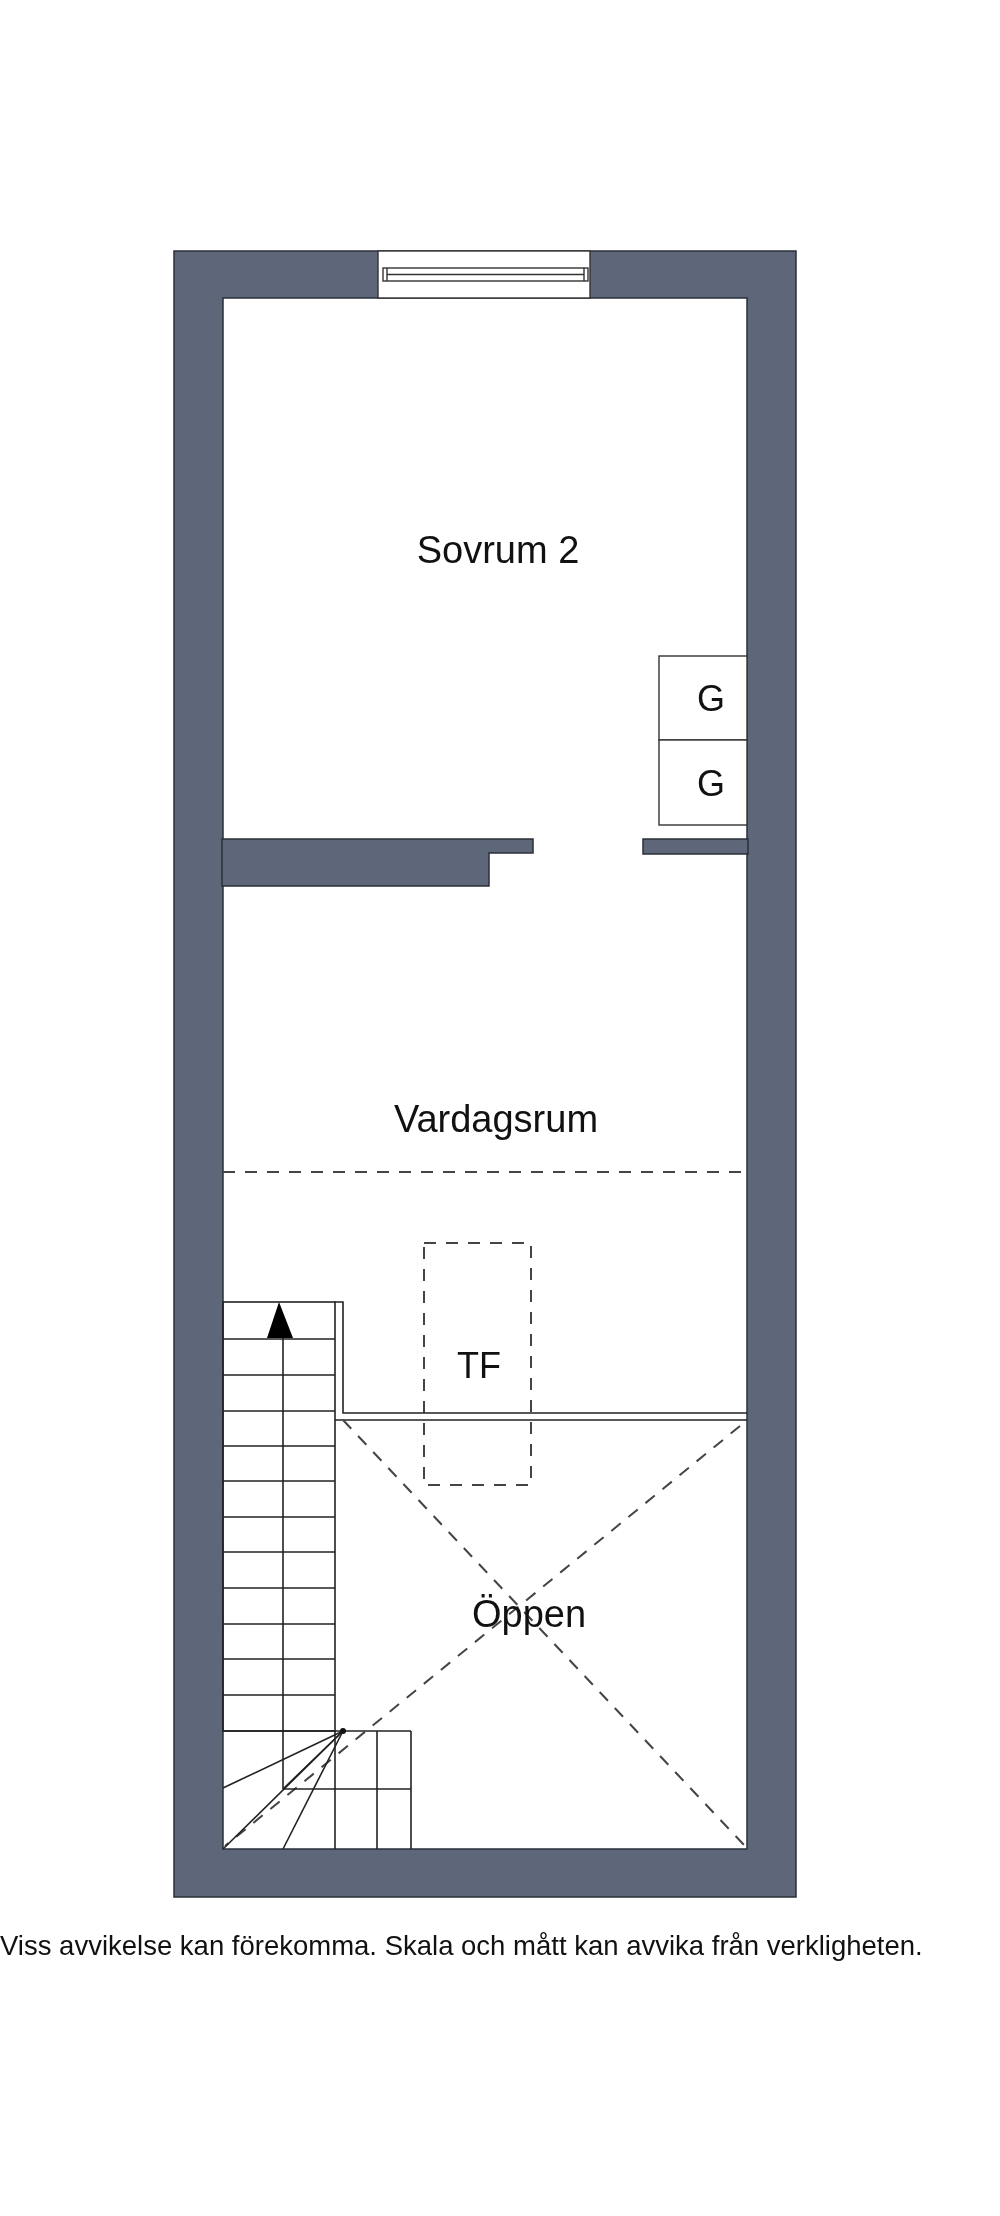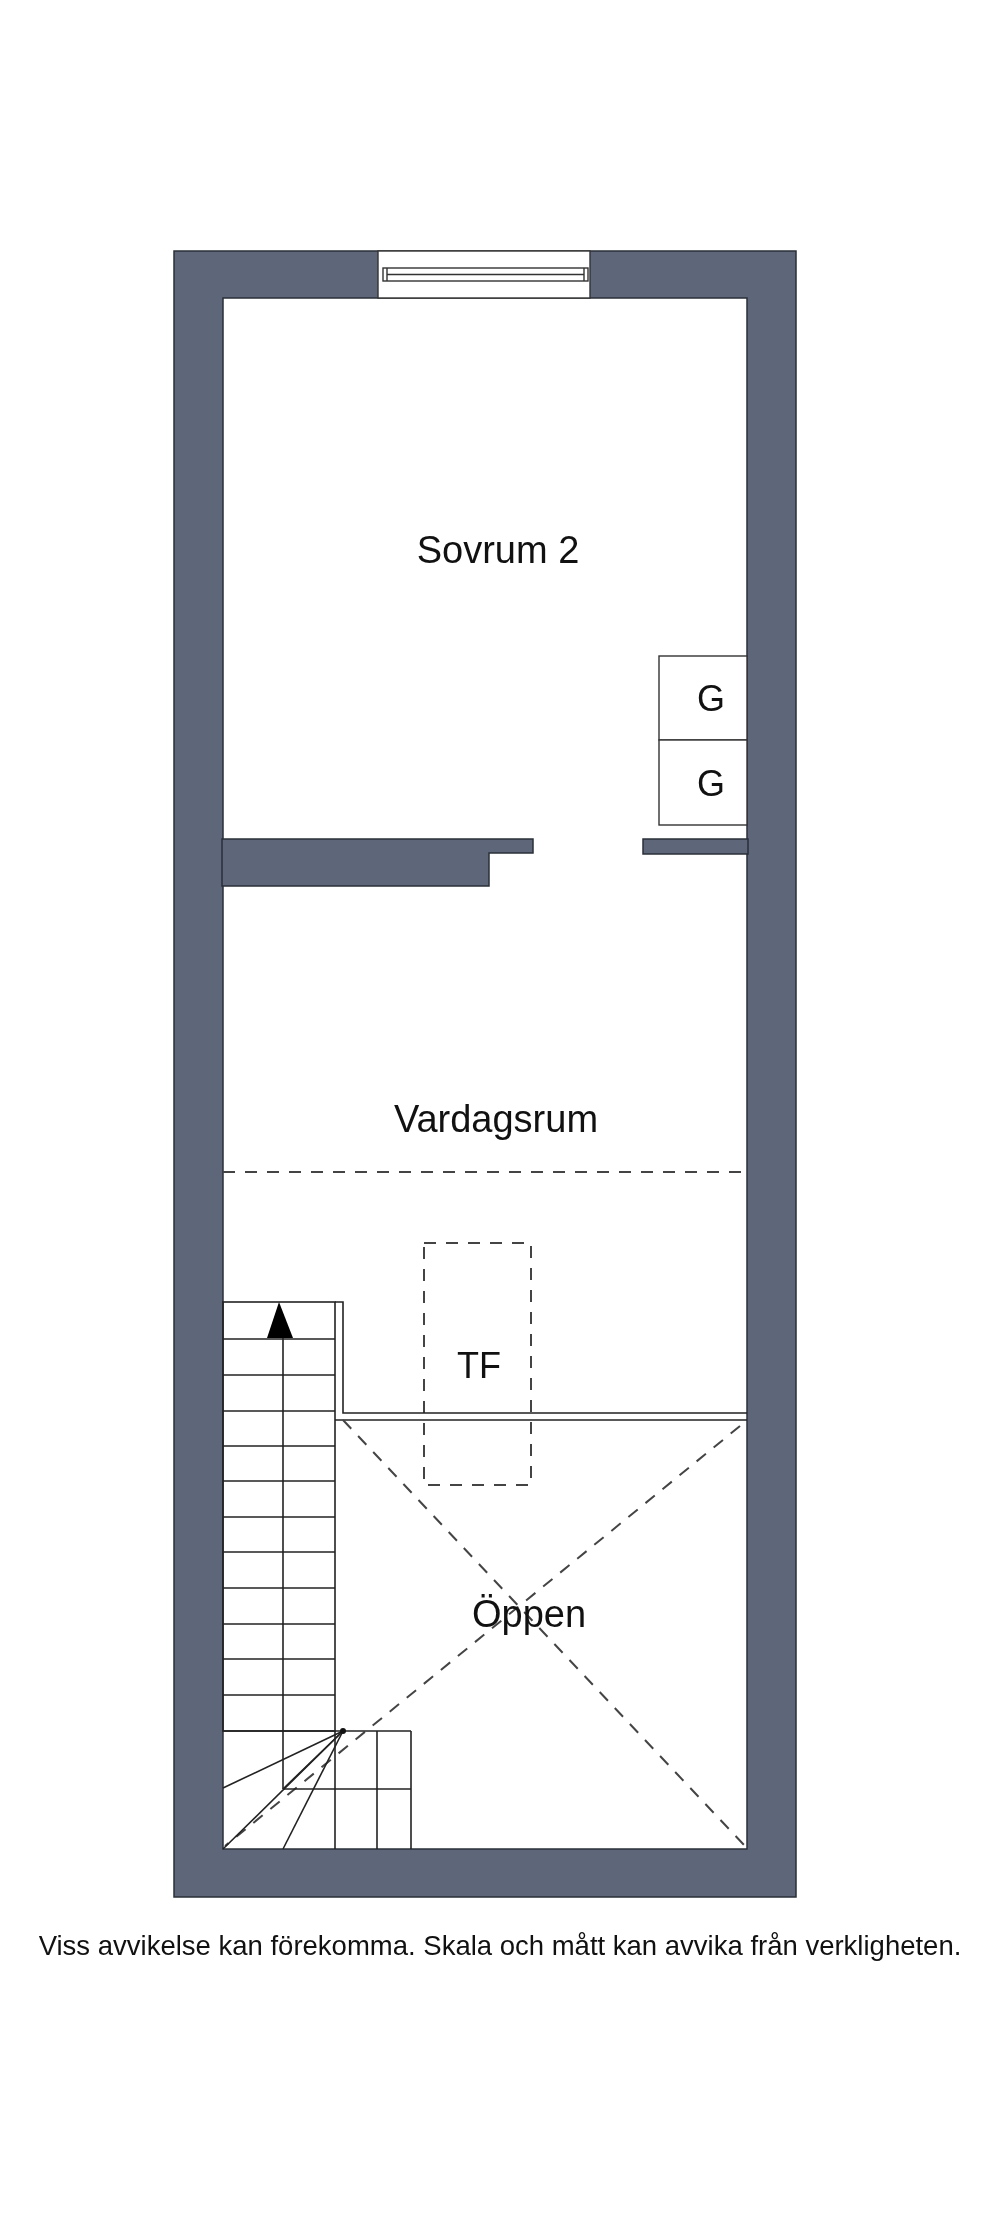--- a/index.html
+++ b/index.html
@@ -6,21 +6,21 @@
   body { width: 1000px; height: 2216px; position: relative; overflow: hidden; }
   #plan { position: absolute; left: 0; top: 0; width: 1000px; height: 2216px; }
   .wall { fill: #5d6779; stroke: #2a2f38; stroke-width: 1.5; }
   .thin { fill: none; stroke: #222; stroke-width: 1.6; }
   .box { fill: #ffffff; stroke: #333; stroke-width: 1.4; }
   .dash { fill: none; stroke: #444; stroke-width: 2; stroke-dasharray: 12 10; }
   .label { font-family: "Liberation Sans", sans-serif; fill: #111; }
   .room-label { font-size: 38px; }
   .small-label { font-size: 36px; }
   .disclaimer {
-    position: absolute; left: 0; width: 1000px; top: 1930px;
+    position: absolute; left: 0; width: 904px; top: 1930px;
     text-align: center; font-family: "Liberation Sans", sans-serif;
     font-size: 27.5px; color: #111; white-space: nowrap;
   }
 </style>
 </head>
 <body>
 
 <svg id="plan" viewBox="0 0 1000 2216" xmlns="http://www.w3.org/2000/svg">
 
   <path class="wall" fill-rule="evenodd" d="M174,251 H796 V1897 H174 Z M223,298 V1849 H747 V298 Z"></path>

